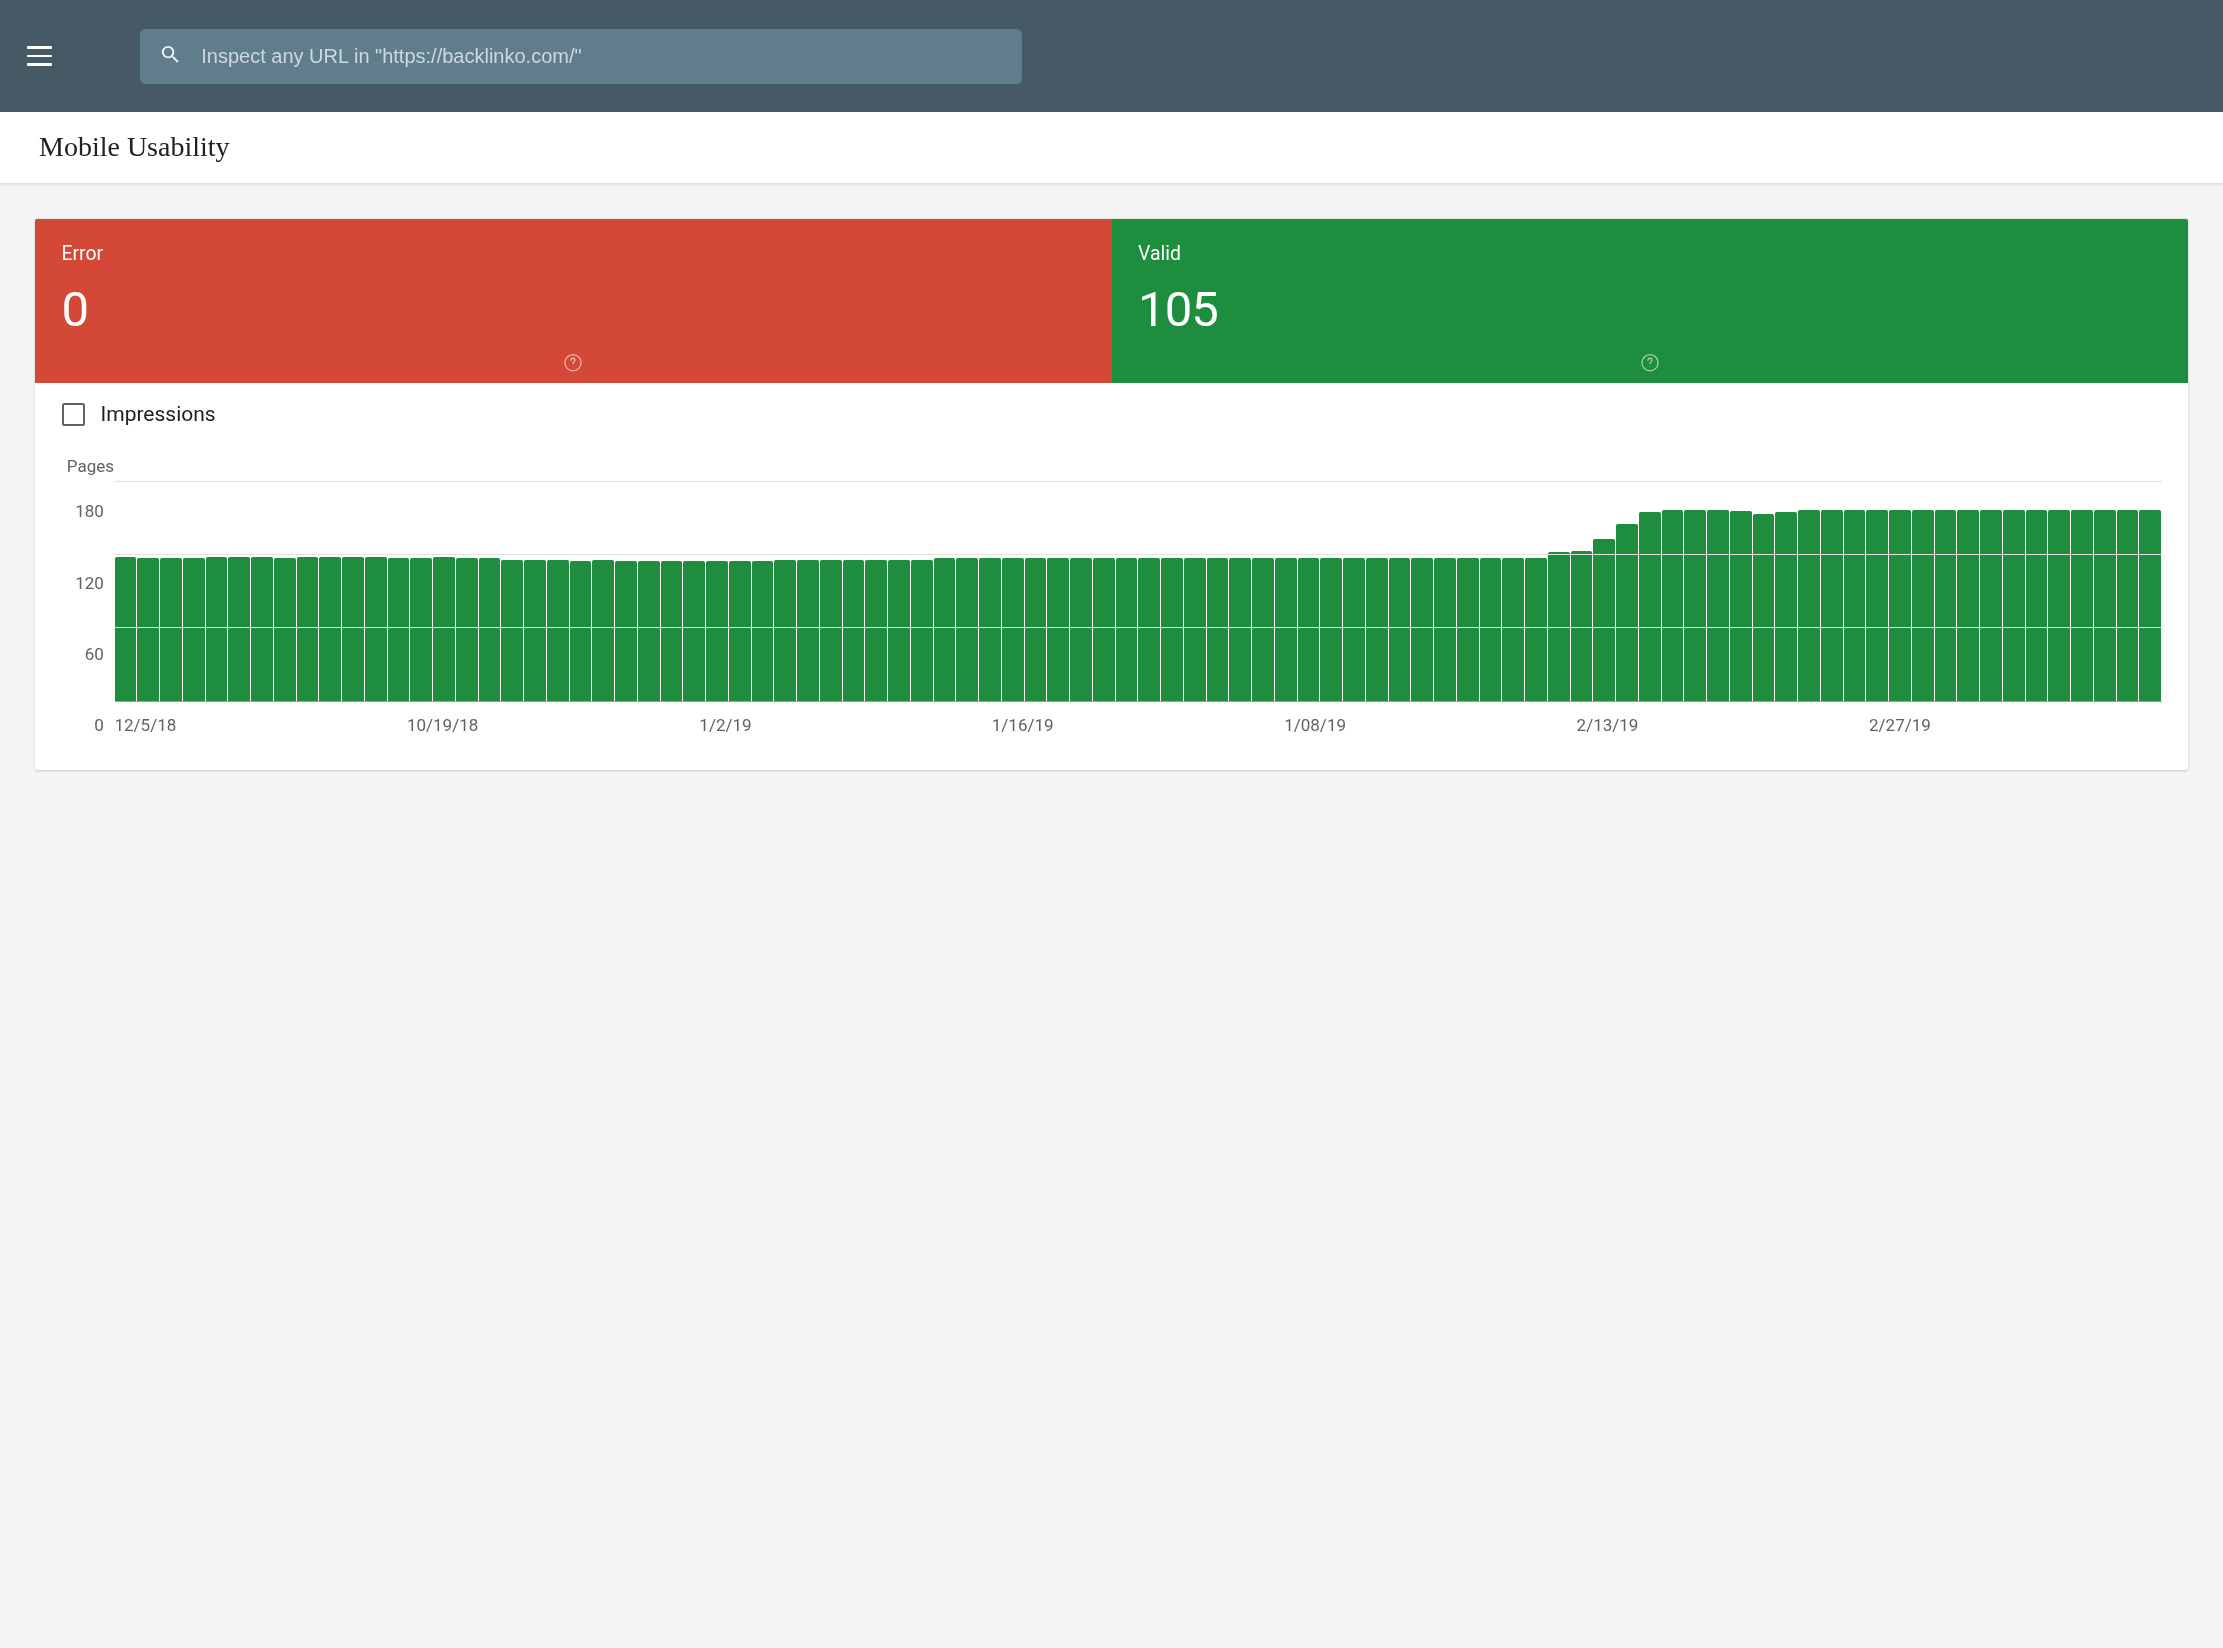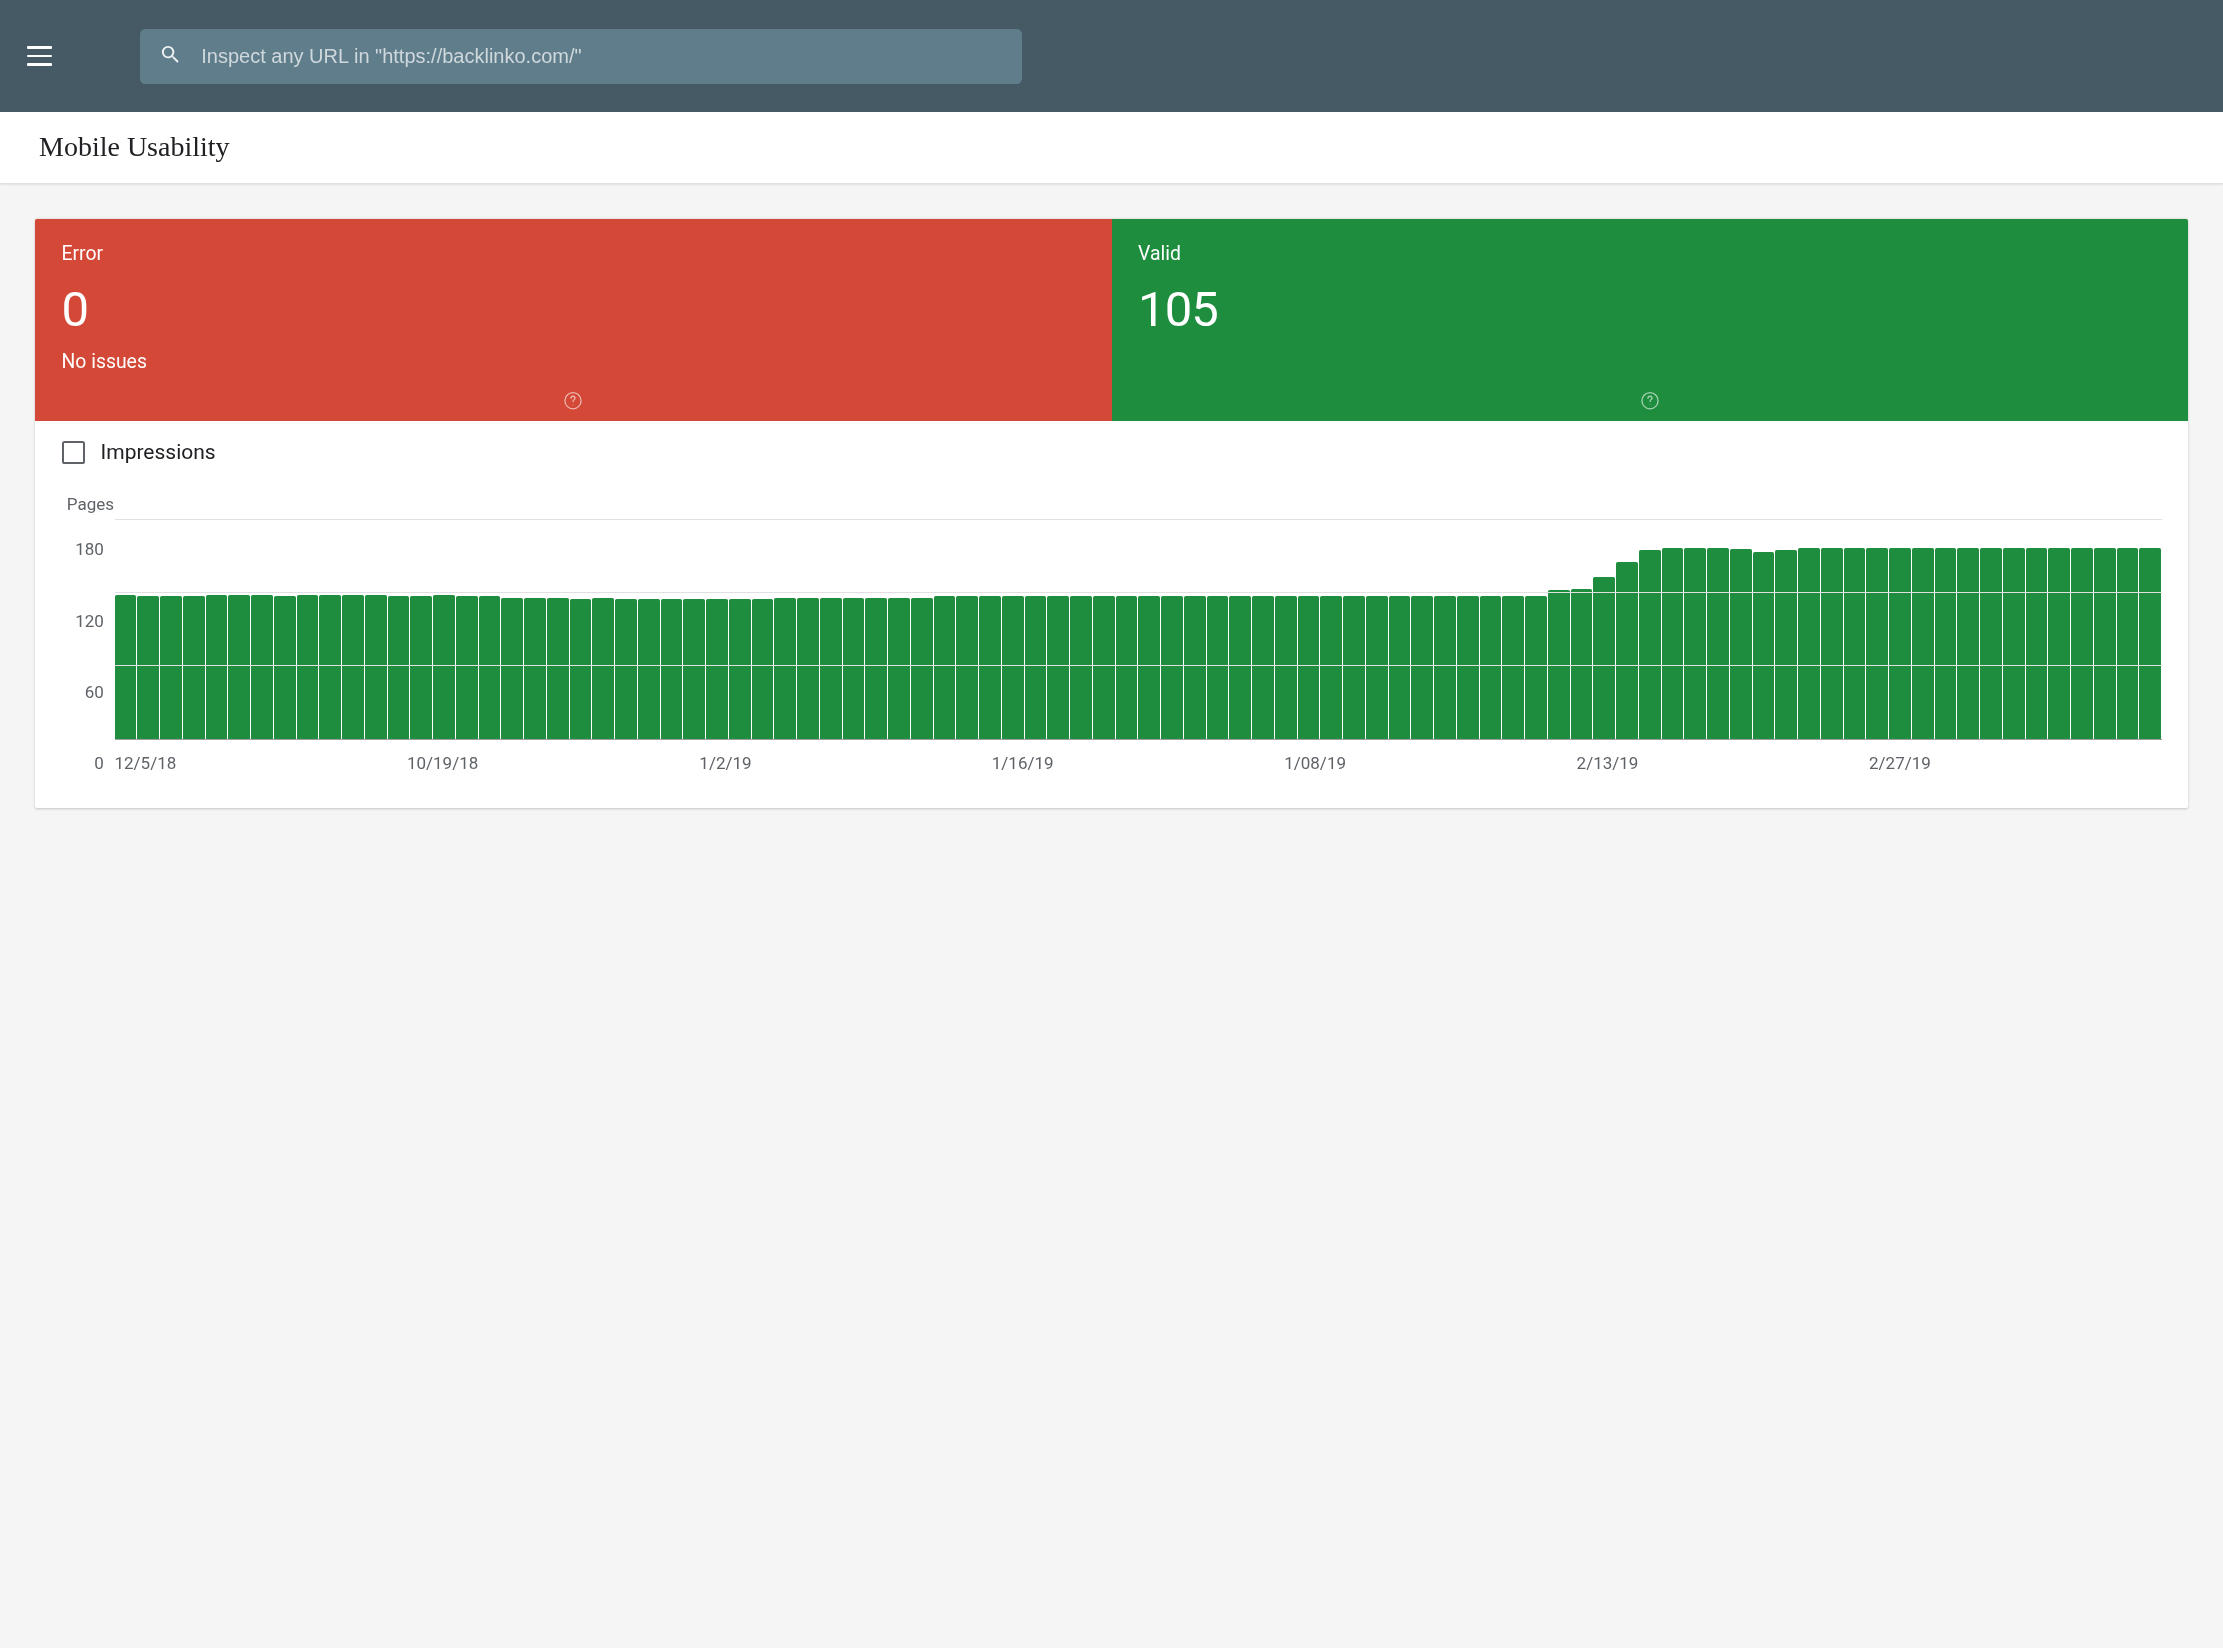--- a/index.html
+++ b/index.html
@@ -46,21 +46,21 @@
     font-family:Liberation Serif, serif;
   }
   .header h1 { font-size:28px; font-weight:400; color:#202124; }
   .content { padding:35px; }
   .card {
     background:#fff;
     border-radius:1.8px;
     box-shadow:0 0.9px 2.6px rgba(0,0,0,.2);
     overflow:hidden;
   }
-  .stat-row { display:flex; height:202px; }
+  .stat-row { display:flex; height:164px; }
   .stat { flex:1; padding:23px 26.5px 8.8px; color:#fff; position:relative; }
   .stat.error { background:#d34836; }
   .stat.valid { background:#1e8e3e; }
   .stat .label { font-size:19.4px; font-weight:400; }
   .stat .value { font-size:49px; font-weight:400; margin-top:16px; letter-spacing:-0.9px; }
   .stat .sub { font-size:19.4px; margin-top:12.4px; }
   .stat .help {
     position:absolute; bottom:10.6px; left:50%; transform:translateX(-50%);
     width:19.4px; height:19.4px; opacity:.6;
   }
@@ -118,21 +118,20 @@
   <h1>Mobile Usability</h1>
 </div>
 
 <div class="content">
   <div class="card">
 
     <div class="stat-row">
       <div class="stat error">
         <div class="label">Error</div>
         <div class="value">0</div>
-        <div class="sub">No issues</div>
         <span class="help">
           <svg viewBox="0 0 24 24">
               <circle cx="12" cy="12" r="10"></circle>
               <path d="M9.5 9a2.5 2.5 0 115 0c0 1.5-2.5 2-2.5 4" stroke-linecap="round"></path>
               <circle cx="12" cy="17" r=".6" fill="#fff" stroke="none"></circle>
             </svg>
         </span>
       </div>
       <div class="stat valid">
         <div class="label">Valid</div>

